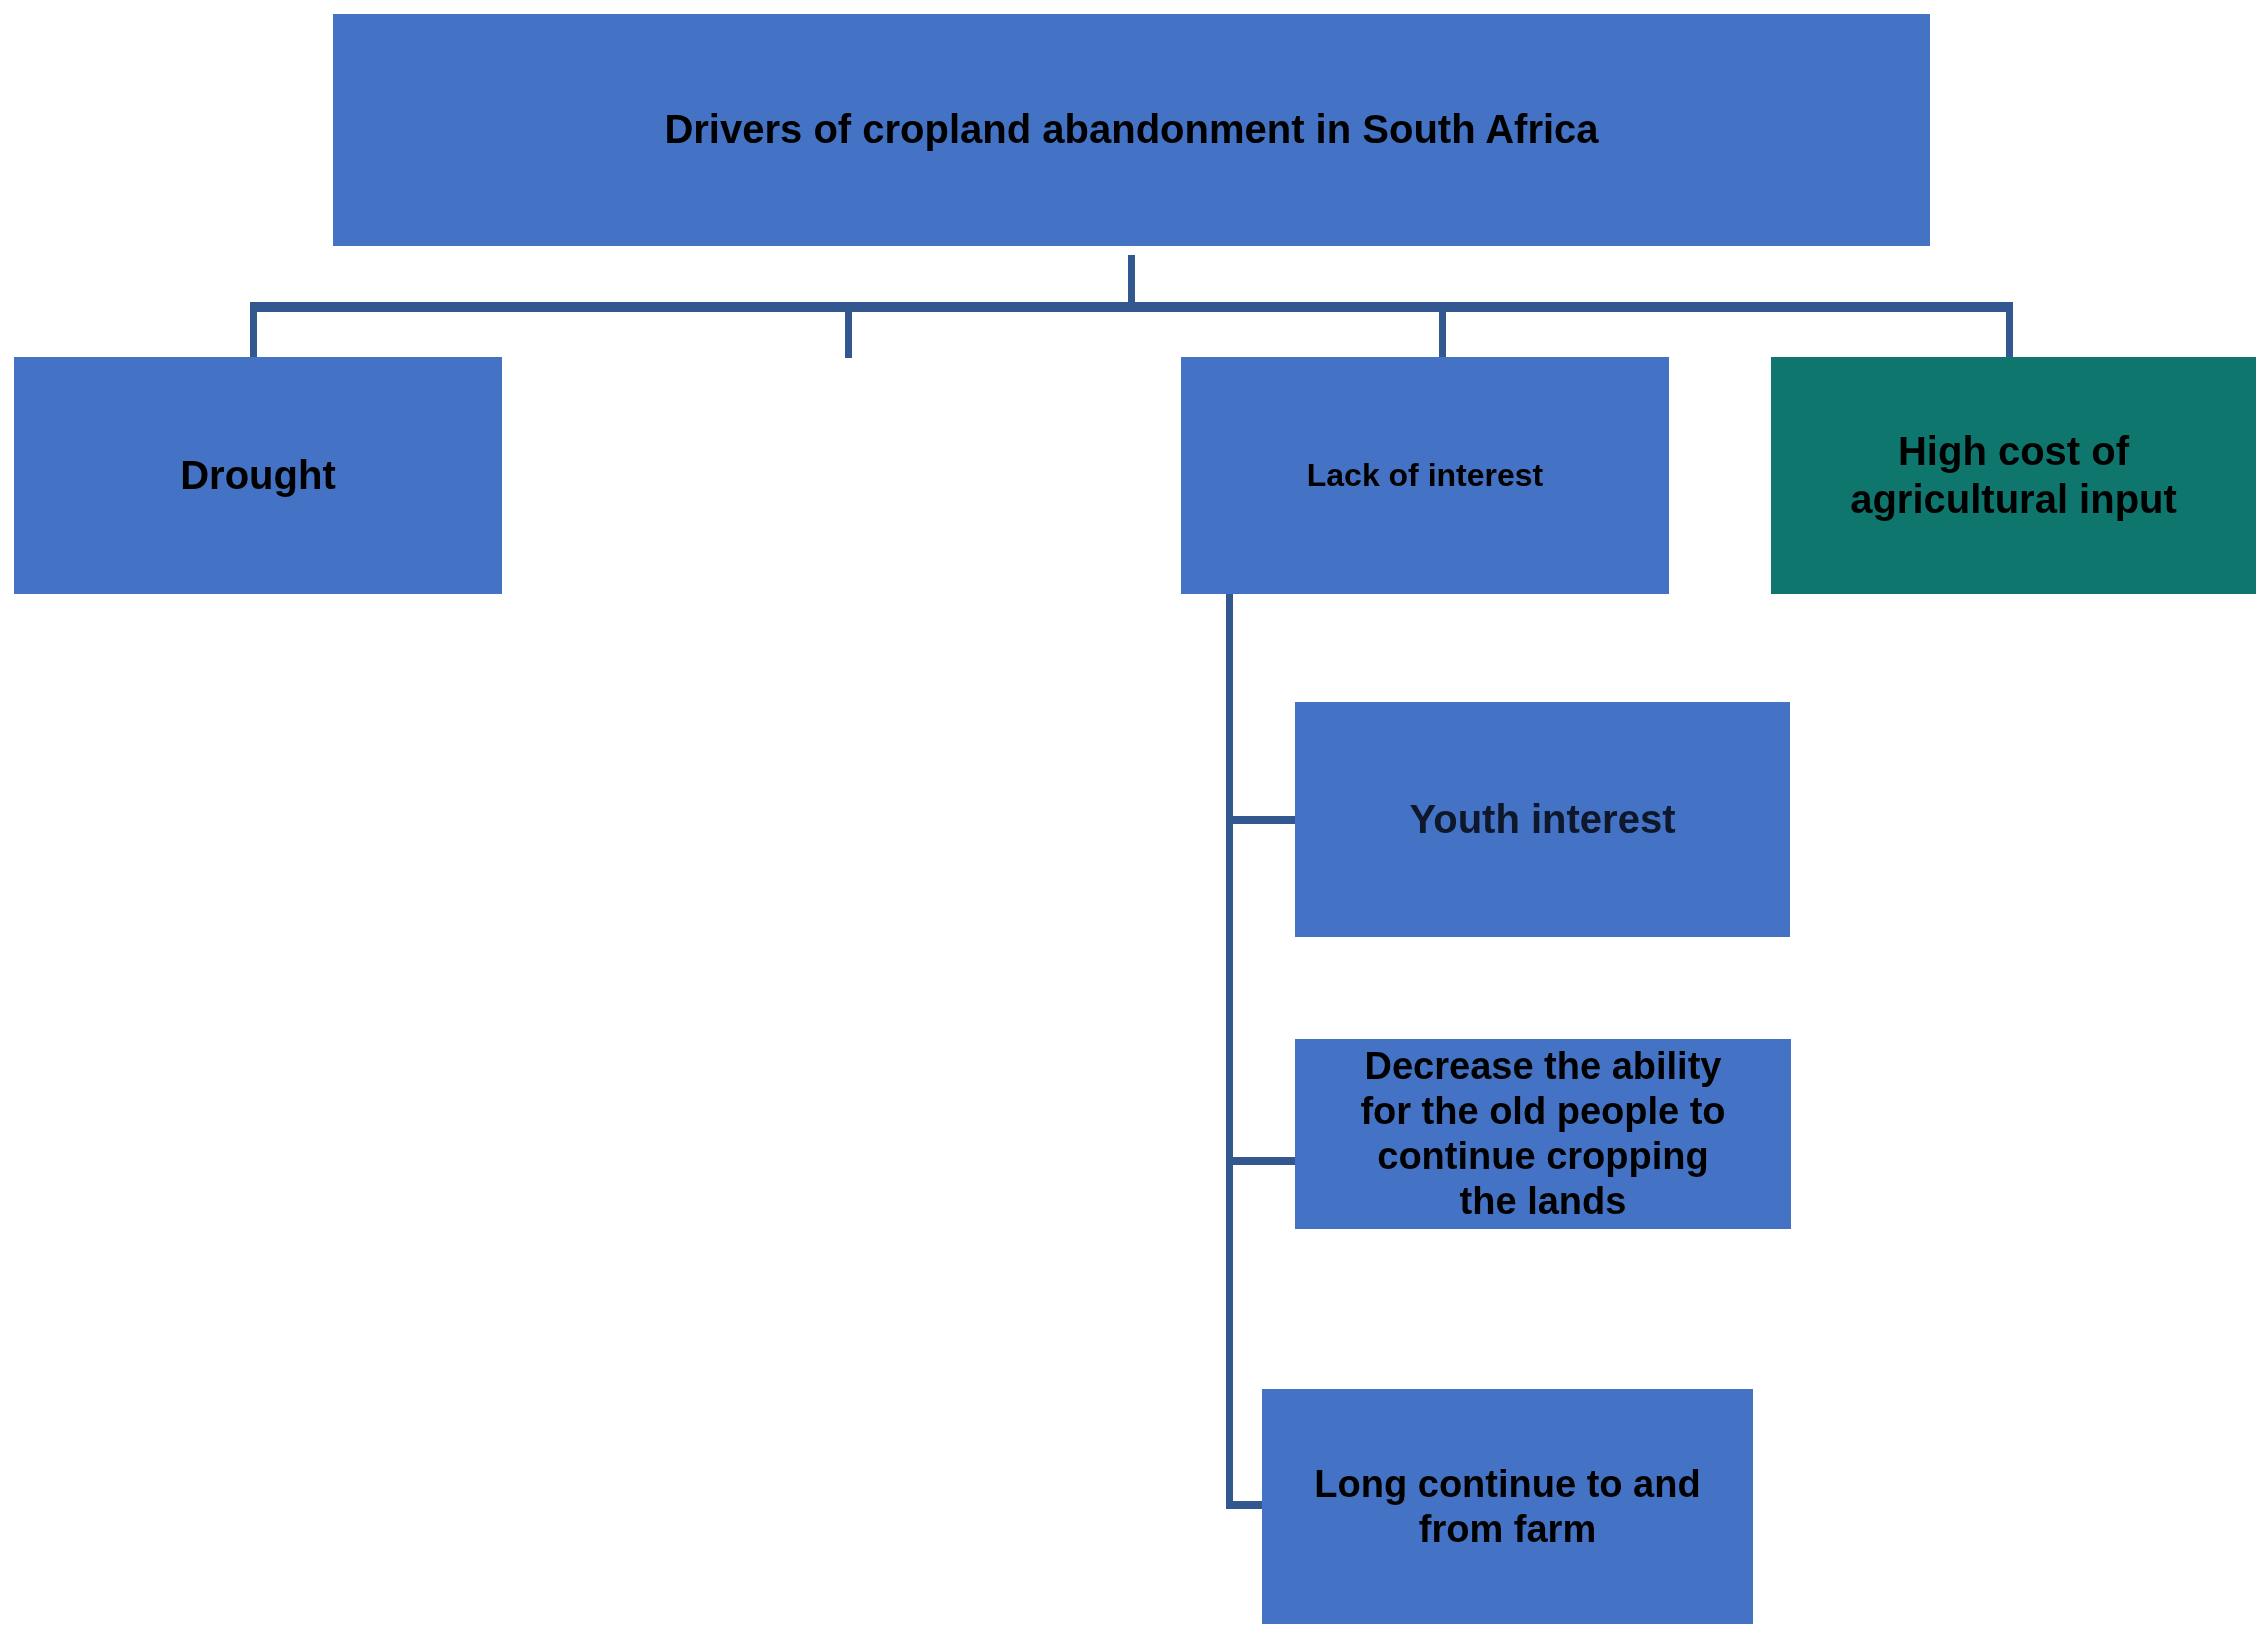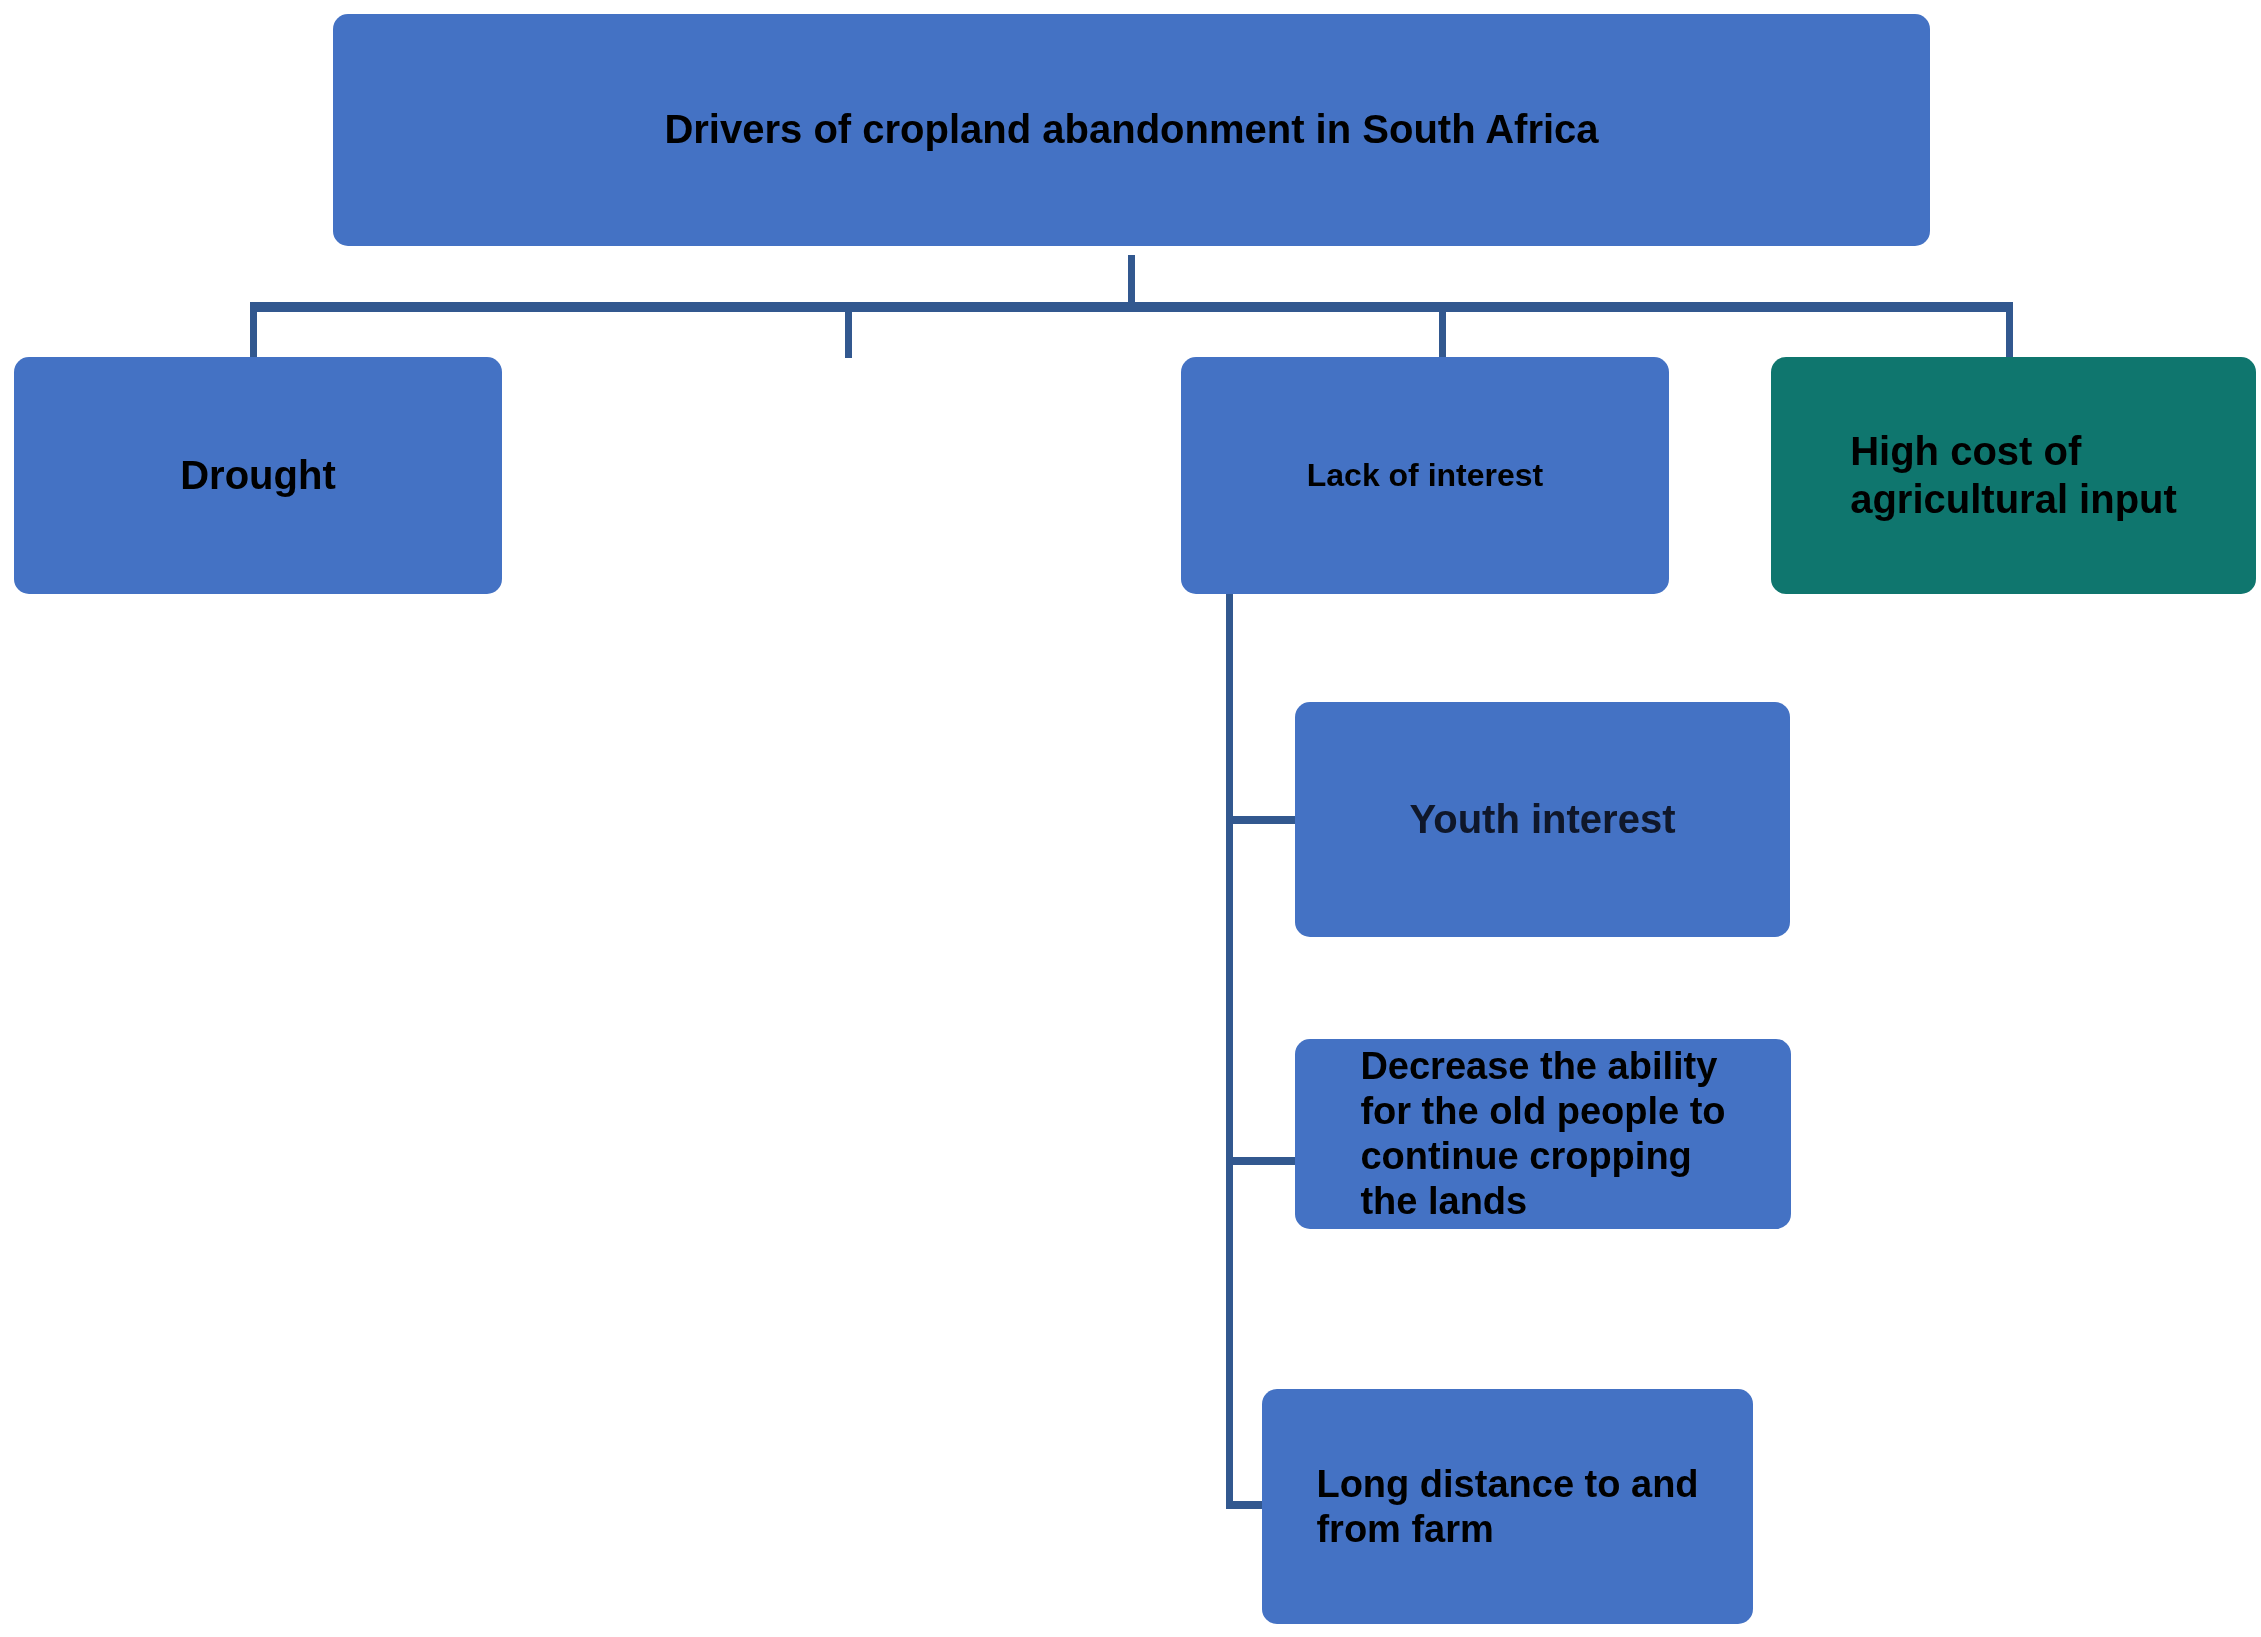--- a/index.html
+++ b/index.html
@@ -10,29 +10,28 @@
     width:2261px;
     height:1637px;
     background:#ffffff;
     overflow:hidden;
   }
   .node{
     position:absolute;
     display:flex;
     align-items:center;
     justify-content:center;
-    text-align:left;
+    text-align:center;
     color:#000000;
     font-weight:bold;
     font-family:"Liberation Sans", sans-serif;
     line-height:1.18;
     box-sizing:border-box;
     padding:4px 7px;
     white-space:pre-line;
-    border-radius:15px;
   }
   #node-root{
     left:333px; top:14px; width:1597px; height:232px;
     font-size:40px;
   }
   #node-drought{
     left:14px; top:357px; width:488px; height:237px;
     font-size:40px;
   }
   #node-rainfall{
@@ -96,17 +95,17 @@
   <div class="node" id="node-drought" style="background: rgb(68, 114, 196); color: rgb(0, 0, 0);">Drought</div>
   <div class="node" id="node-lack" style="background: rgb(68, 114, 196); color: rgb(0, 0, 0);">Lack of interest</div>
   <div class="node" id="node-highcost" style="background: #0f766e; color: rgb(0, 0, 0);">High cost of
 agricultural input</div>
 
   <div class="node" id="node-youth" style="background: rgb(68, 114, 196); color: #0f172a;">Youth interest</div>
   <div class="node" id="node-decrease" style="background: rgb(68, 114, 196); color: rgb(0, 0, 0);">Decrease the ability
 for the old people to
 continue cropping
 the lands</div>
-  <div class="node" id="node-longdist" style="background: rgb(68, 114, 196); color: rgb(0, 0, 0);">Long distance to and
+  <div class="node" id="node-longdist" style="background: rgb(68, 114, 196); color: rgb(0, 0, 0);">Long continue to and
 from farm</div>
 
 </div>
 
 
 </body></html>

